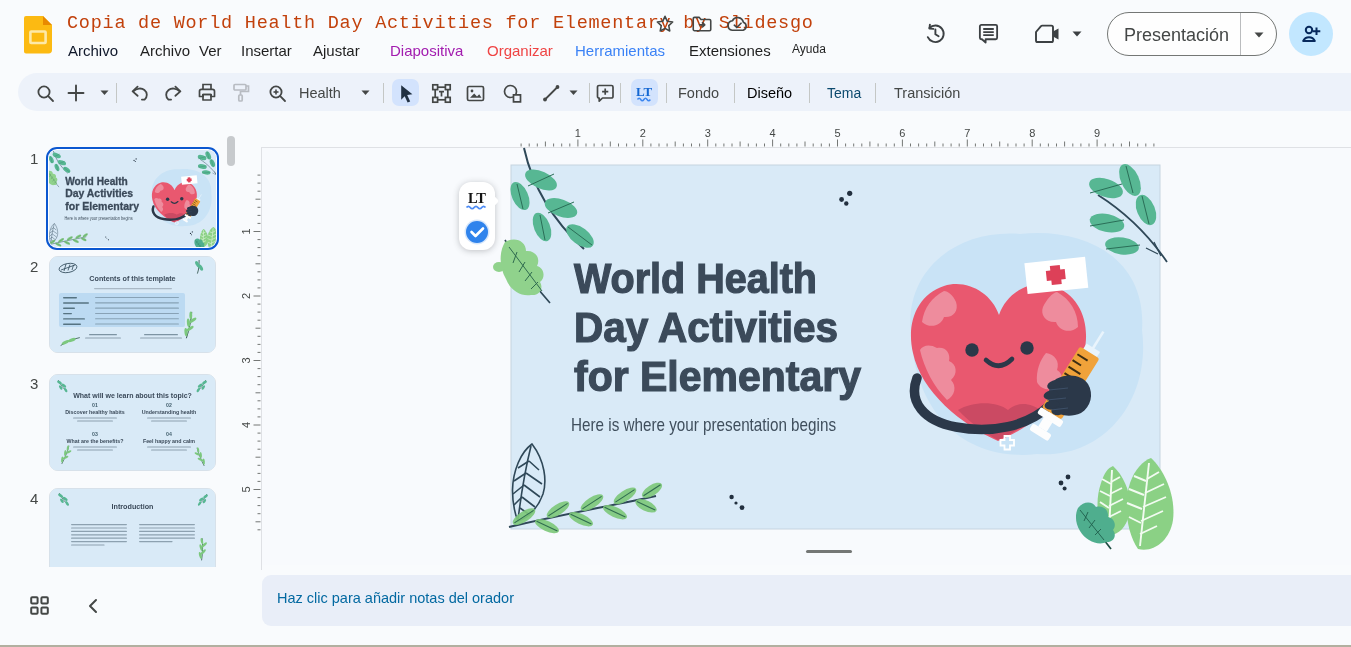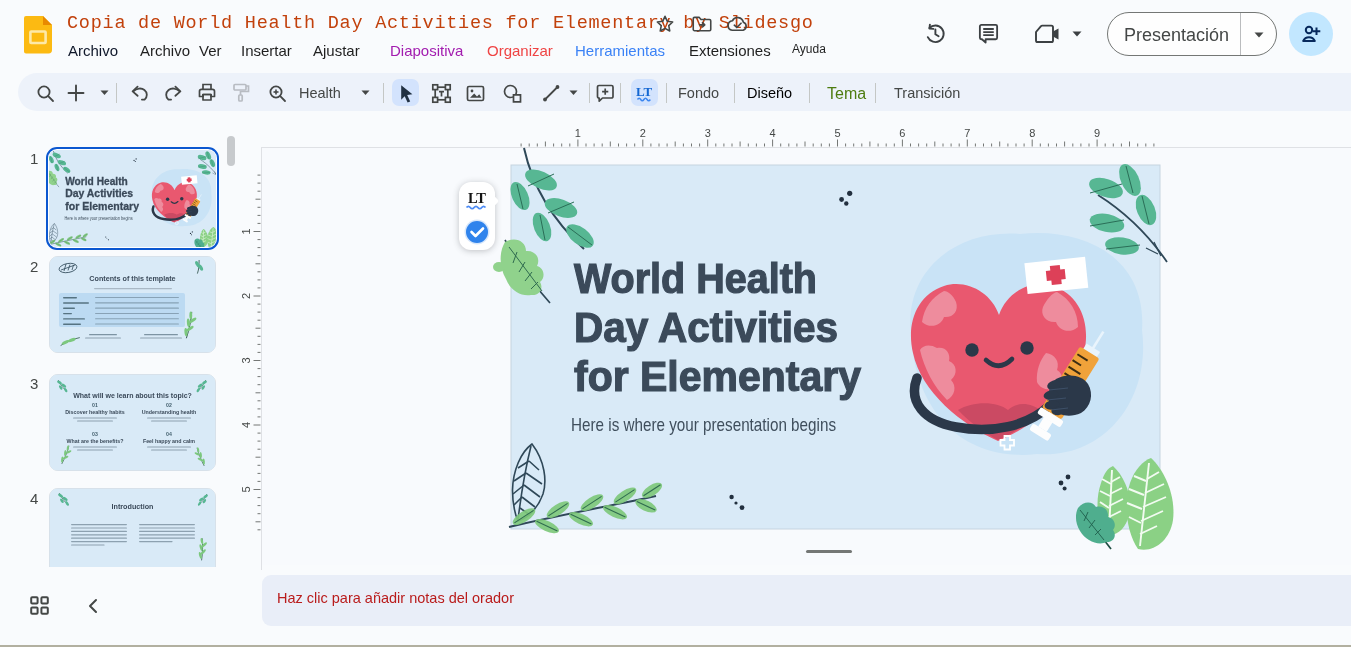--- a/index.html
+++ b/index.html
@@ -155,21 +155,21 @@
       <path d="M2.5 15.5 q1.6 -2.4 3.2 0 q1.6 2.4 3.2 0 q1.6 -2.4 3.2 0 q1.6 2.4 3.2 0" stroke="#3b86f0" stroke-width="1.5" fill="none"></path>
     </g>
     <line x1="666.5" y1="83" x2="666.5" y2="103" stroke="#c4c7c5" stroke-width="1"></line>
     <line x1="734.5" y1="83" x2="734.5" y2="103" stroke="#c4c7c5" stroke-width="1"></line>
     <line x1="809.5" y1="83" x2="809.5" y2="103" stroke="#c4c7c5" stroke-width="1"></line>
     <line x1="875.5" y1="83" x2="875.5" y2="103" stroke="#c4c7c5" stroke-width="1"></line>
   </svg>
 <div class="abs" style="left:299px;top:85px;font-size:14.5px;color:#444746;">Health</div>
 <div class="abs" style="left:678px;top:85px;font-size:14.5px;color:#444746;">Fondo</div>
 <div class="abs" style="left:747px;top:85px;font-size:14.5px;color:#000000;">Diseño</div>
-<div class="abs" style="left:827px;top:85px;font-size:16px;color:#4d7c0f;">Tema</div>
+<div class="abs" style="left:827px;top:85px;font-size:14px;color:#0c4a6e;">Tema</div>
 <div class="abs" style="left:894px;top:85px;font-size:14.5px;color:#444746;">Transición</div>
 
 <div class="abs" style="left:261px;top:147px;width:1090px;height:418px;background:#f8fafd;"></div>
 <div class="abs" style="left:261px;top:147px;width:1090px;height:1px;background:#dfe1e5;"></div>
 <div class="abs" style="left:261px;top:147px;width:1px;height:423px;background:#dfe1e5;"></div>
 
 <svg class="abs" style="left:0;top:120px" width="1351" height="30" viewBox="0 120 1351 30">
     <line x1="521.1" y1="143.5" x2="521.1" y2="146.5" stroke="#747775" stroke-width="1"></line>
 <line x1="529.2" y1="143.5" x2="529.2" y2="146.5" stroke="#747775" stroke-width="1"></line>
 <line x1="537.3" y1="143.5" x2="537.3" y2="146.5" stroke="#747775" stroke-width="1"></line>
@@ -786,21 +786,21 @@
 <svg class="abs" style="left:459px;top:186px" width="36" height="60" viewBox="0 0 36 60">
   <text x="18" y="16.5" font-size="14.5" font-weight="bold" fill="#141414" text-anchor="middle" font-family="Liberation Serif">LT</text>
   <path d="M7.5 21.5 q1.9 -2.4 3.8 0 q1.9 2.4 3.8 0 q1.9 -2.4 3.8 0 q1.9 2.4 3.8 0 q1.9 -2.4 3.8 0" stroke="#4c8bf5" stroke-width="1.8" fill="none"></path>
   <circle cx="18" cy="46" r="12.5" fill="#d7e7fb"></circle>
     <circle cx="18" cy="46" r="11" fill="#2f83ec"></circle>
   <path d="M12.5 46 L16.5 50 L24 42.5" stroke="#fff" stroke-width="2.6" fill="none" stroke-linecap="round" stroke-linejoin="round"></path>
 </svg>
 
 <div class="abs" style="left:806px;top:550px;width:46px;height:3px;border-radius:1.5px;background:#747775;"></div>
 <div class="abs" style="left:262px;top:575px;width:1089px;height:51px;background:#e9eef8;border-radius:9px 0 0 9px;"></div>
-<div class="abs" style="left:277px;top:590px;font-size:14.5px;color:#b91c1c;">Haz clic para añadir notas del orador</div>
+<div class="abs" style="left:277px;top:590px;font-size:14.5px;color:#0369a1;">Haz clic para añadir notas del orador</div>
 <svg class="abs" style="left:30px;top:596px" width="19" height="19" viewBox="0 0 19 19" fill="none" stroke="#444746" stroke-width="2">
   <rect x="1.2" y="1.2" width="6.4" height="6.4" rx="1"></rect>
   <rect x="11.4" y="1.2" width="6.4" height="6.4" rx="1"></rect>
   <rect x="1.2" y="11.4" width="6.4" height="6.4" rx="1"></rect>
   <rect x="11.4" y="11.4" width="6.4" height="6.4" rx="1"></rect>
 </svg>
 <svg class="abs" style="left:87px;top:598px" width="12" height="16" viewBox="0 0 12 16" fill="none" stroke="#444746" stroke-width="2" stroke-linecap="round" stroke-linejoin="round">
   <path d="M9 2 L3 8 L9 14"></path>
 </svg>
 <div class="abs" style="left:0;top:645px;width:1351px;height:2px;background:#b2b0a0;"></div>

